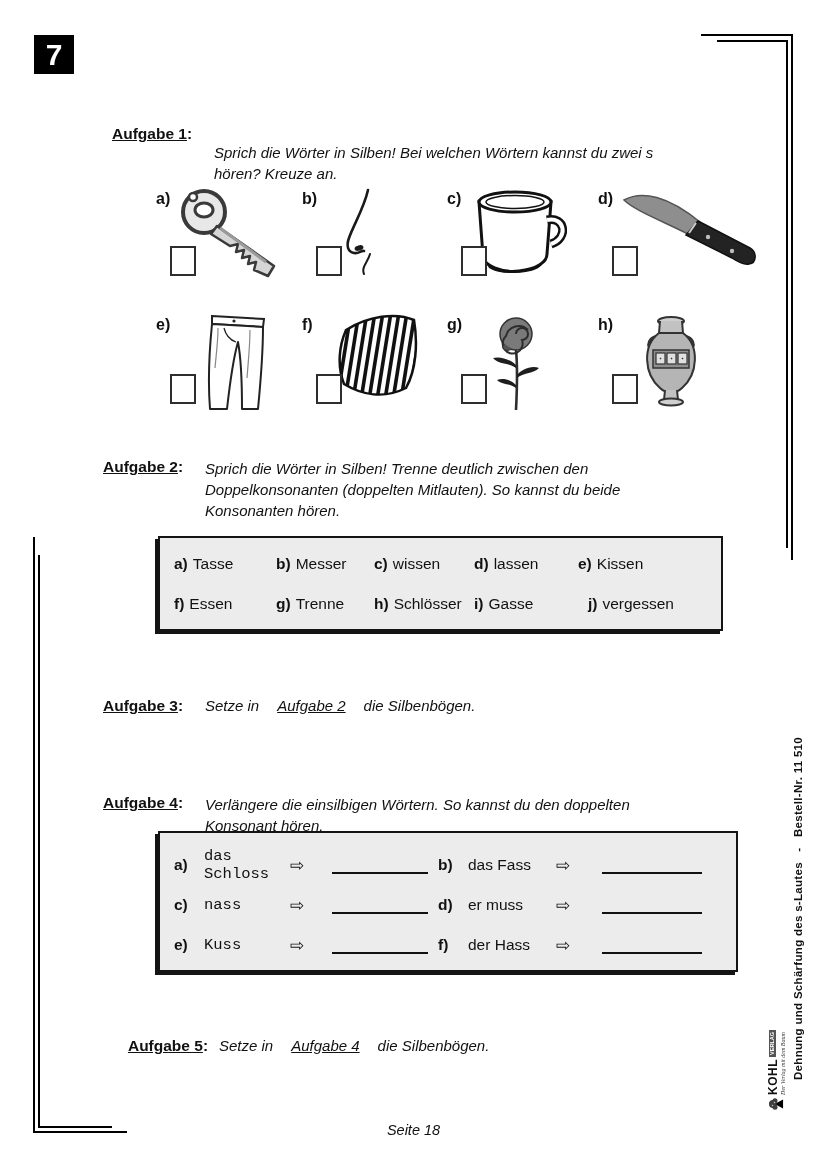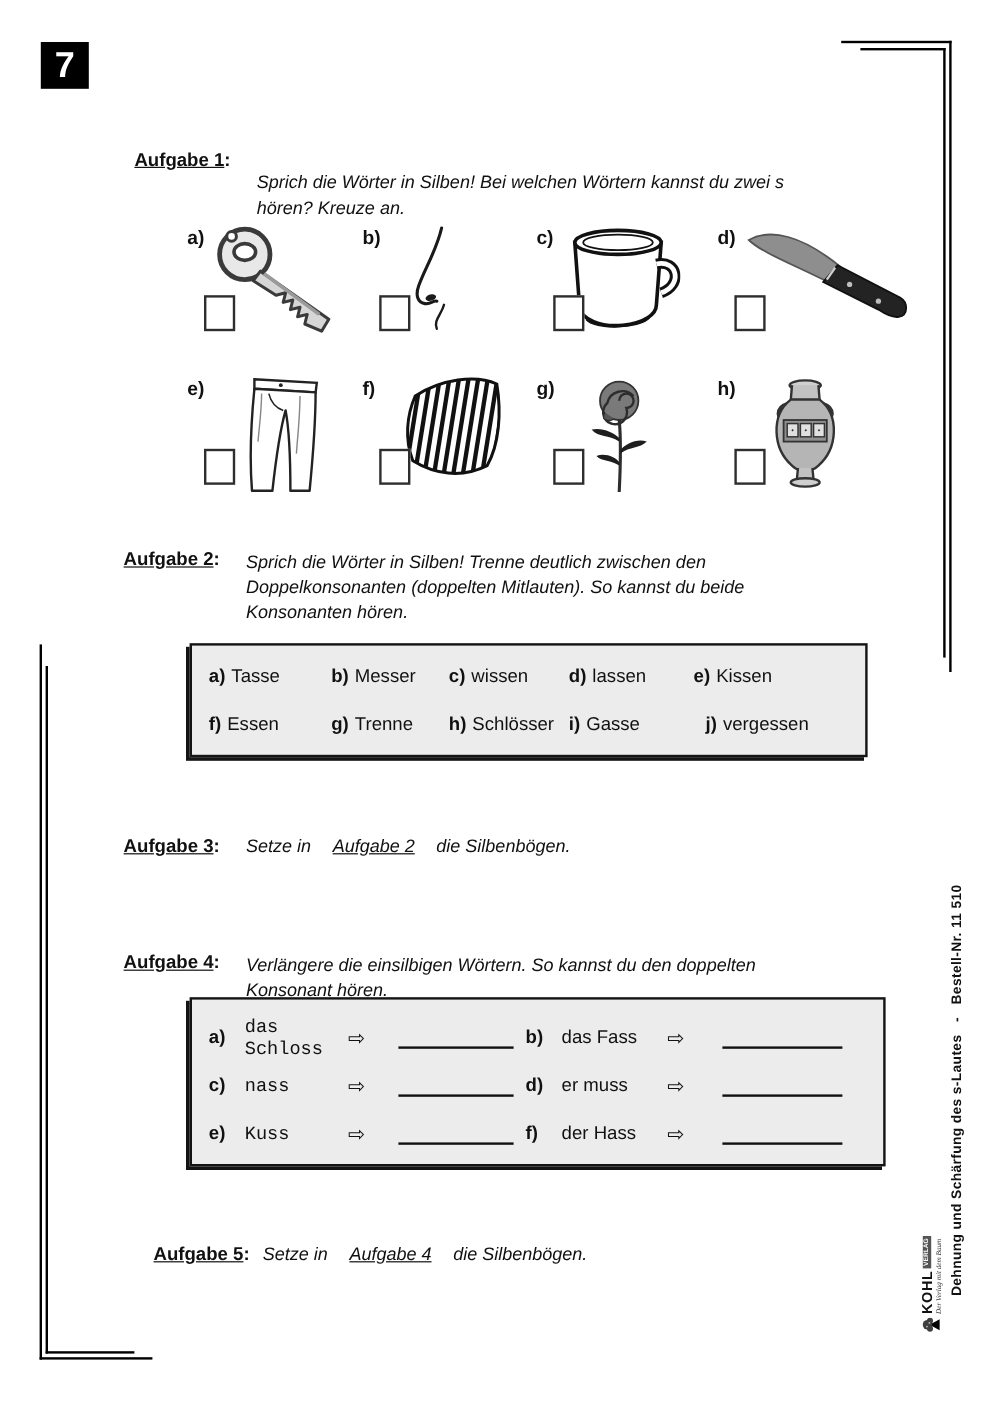--- a/index.html
+++ b/index.html
@@ -331,14 +331,15 @@
     </svg>
     <div class="logo-txt">
       <div class="logo-row">
         <span class="logo-brand">KOHL</span>
         <span class="logo-badge">VERLAG</span>
       </div>
       <span class="logo-tag">Der Verlag mit dem Baum</span>
     </div>
   </div>
 
+  <div class="footer">Seite 18</div>
 
 </div>
 
 </body></html>

